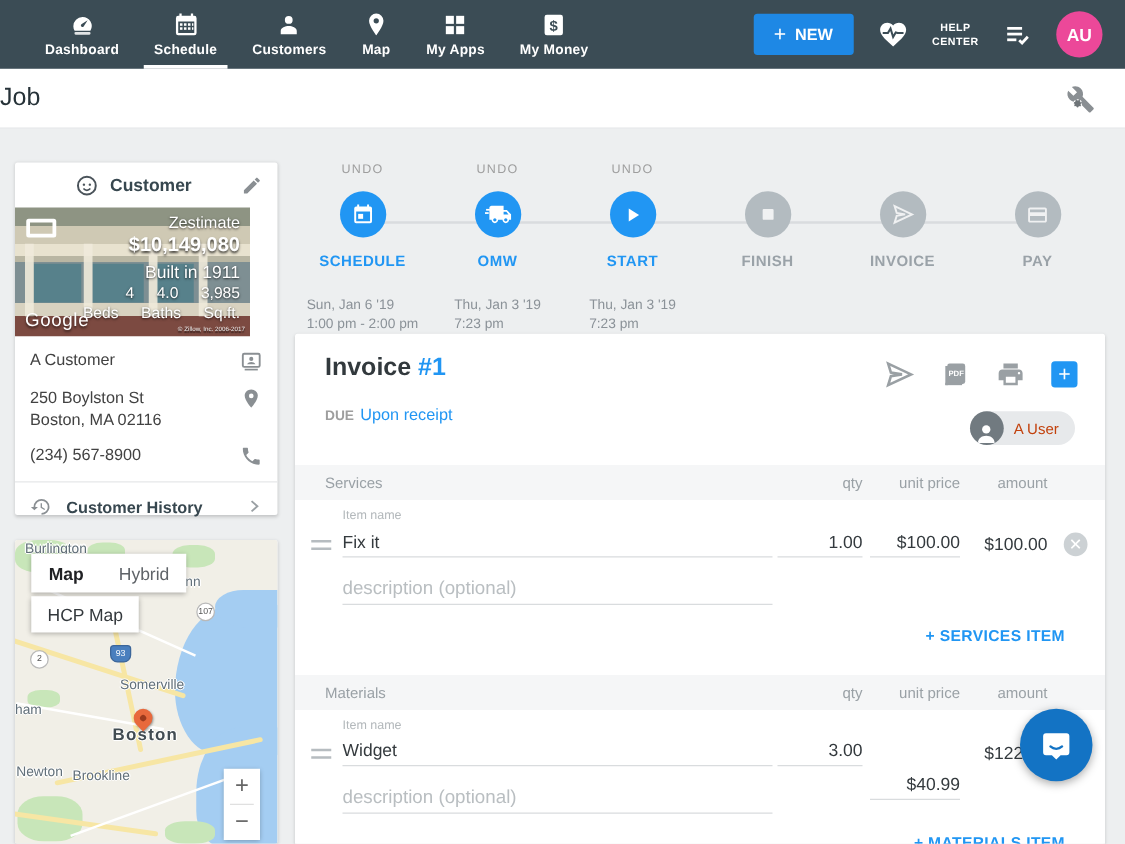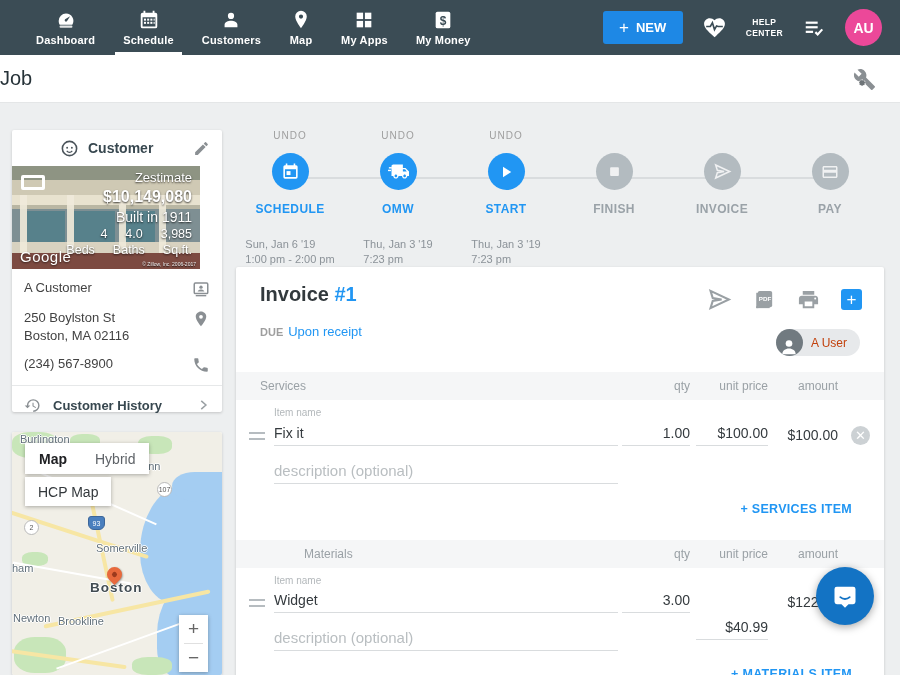--- a/index.html
+++ b/index.html
@@ -495,21 +495,21 @@
       </div>
     <div class="item-label" style="top:140px;">Item name</div>
     <input class="u-input name-input" style="top: 153px;" value="Fix it">
     <input class="u-input qty-input" style="top: 153px;" value="1.00">
     <input class="u-input unit-input" style="top: 153px;" value="$100.00">
     <div class="amount-txt" style="top:160px;">$100.00</div>
     <div class="remove-x" style="top:159px;">✕</div>
     <input class="u-input desc-input" style="top: 191px;" placeholder="description (optional)">
     <div class="add-link" style="top:235px; right:32px;">+ SERVICES ITEM</div>
 
-    <div class="sec-bar" style="top:273px;padding-left:44px;">
+    <div class="sec-bar" style="top:273px;">
       <span class="sec-name">Materials</span>
       <span class="sec-col col-qty">qty</span>
       <span class="sec-col col-unit">unit price</span>
       <span class="sec-col col-amount">amount</span>
     </div>
     <div class="drag-handle" style="top:332px;">
         <span></span>
         <span></span>
       </div>
     <div class="item-label" style="top:308px;">Item name</div>

